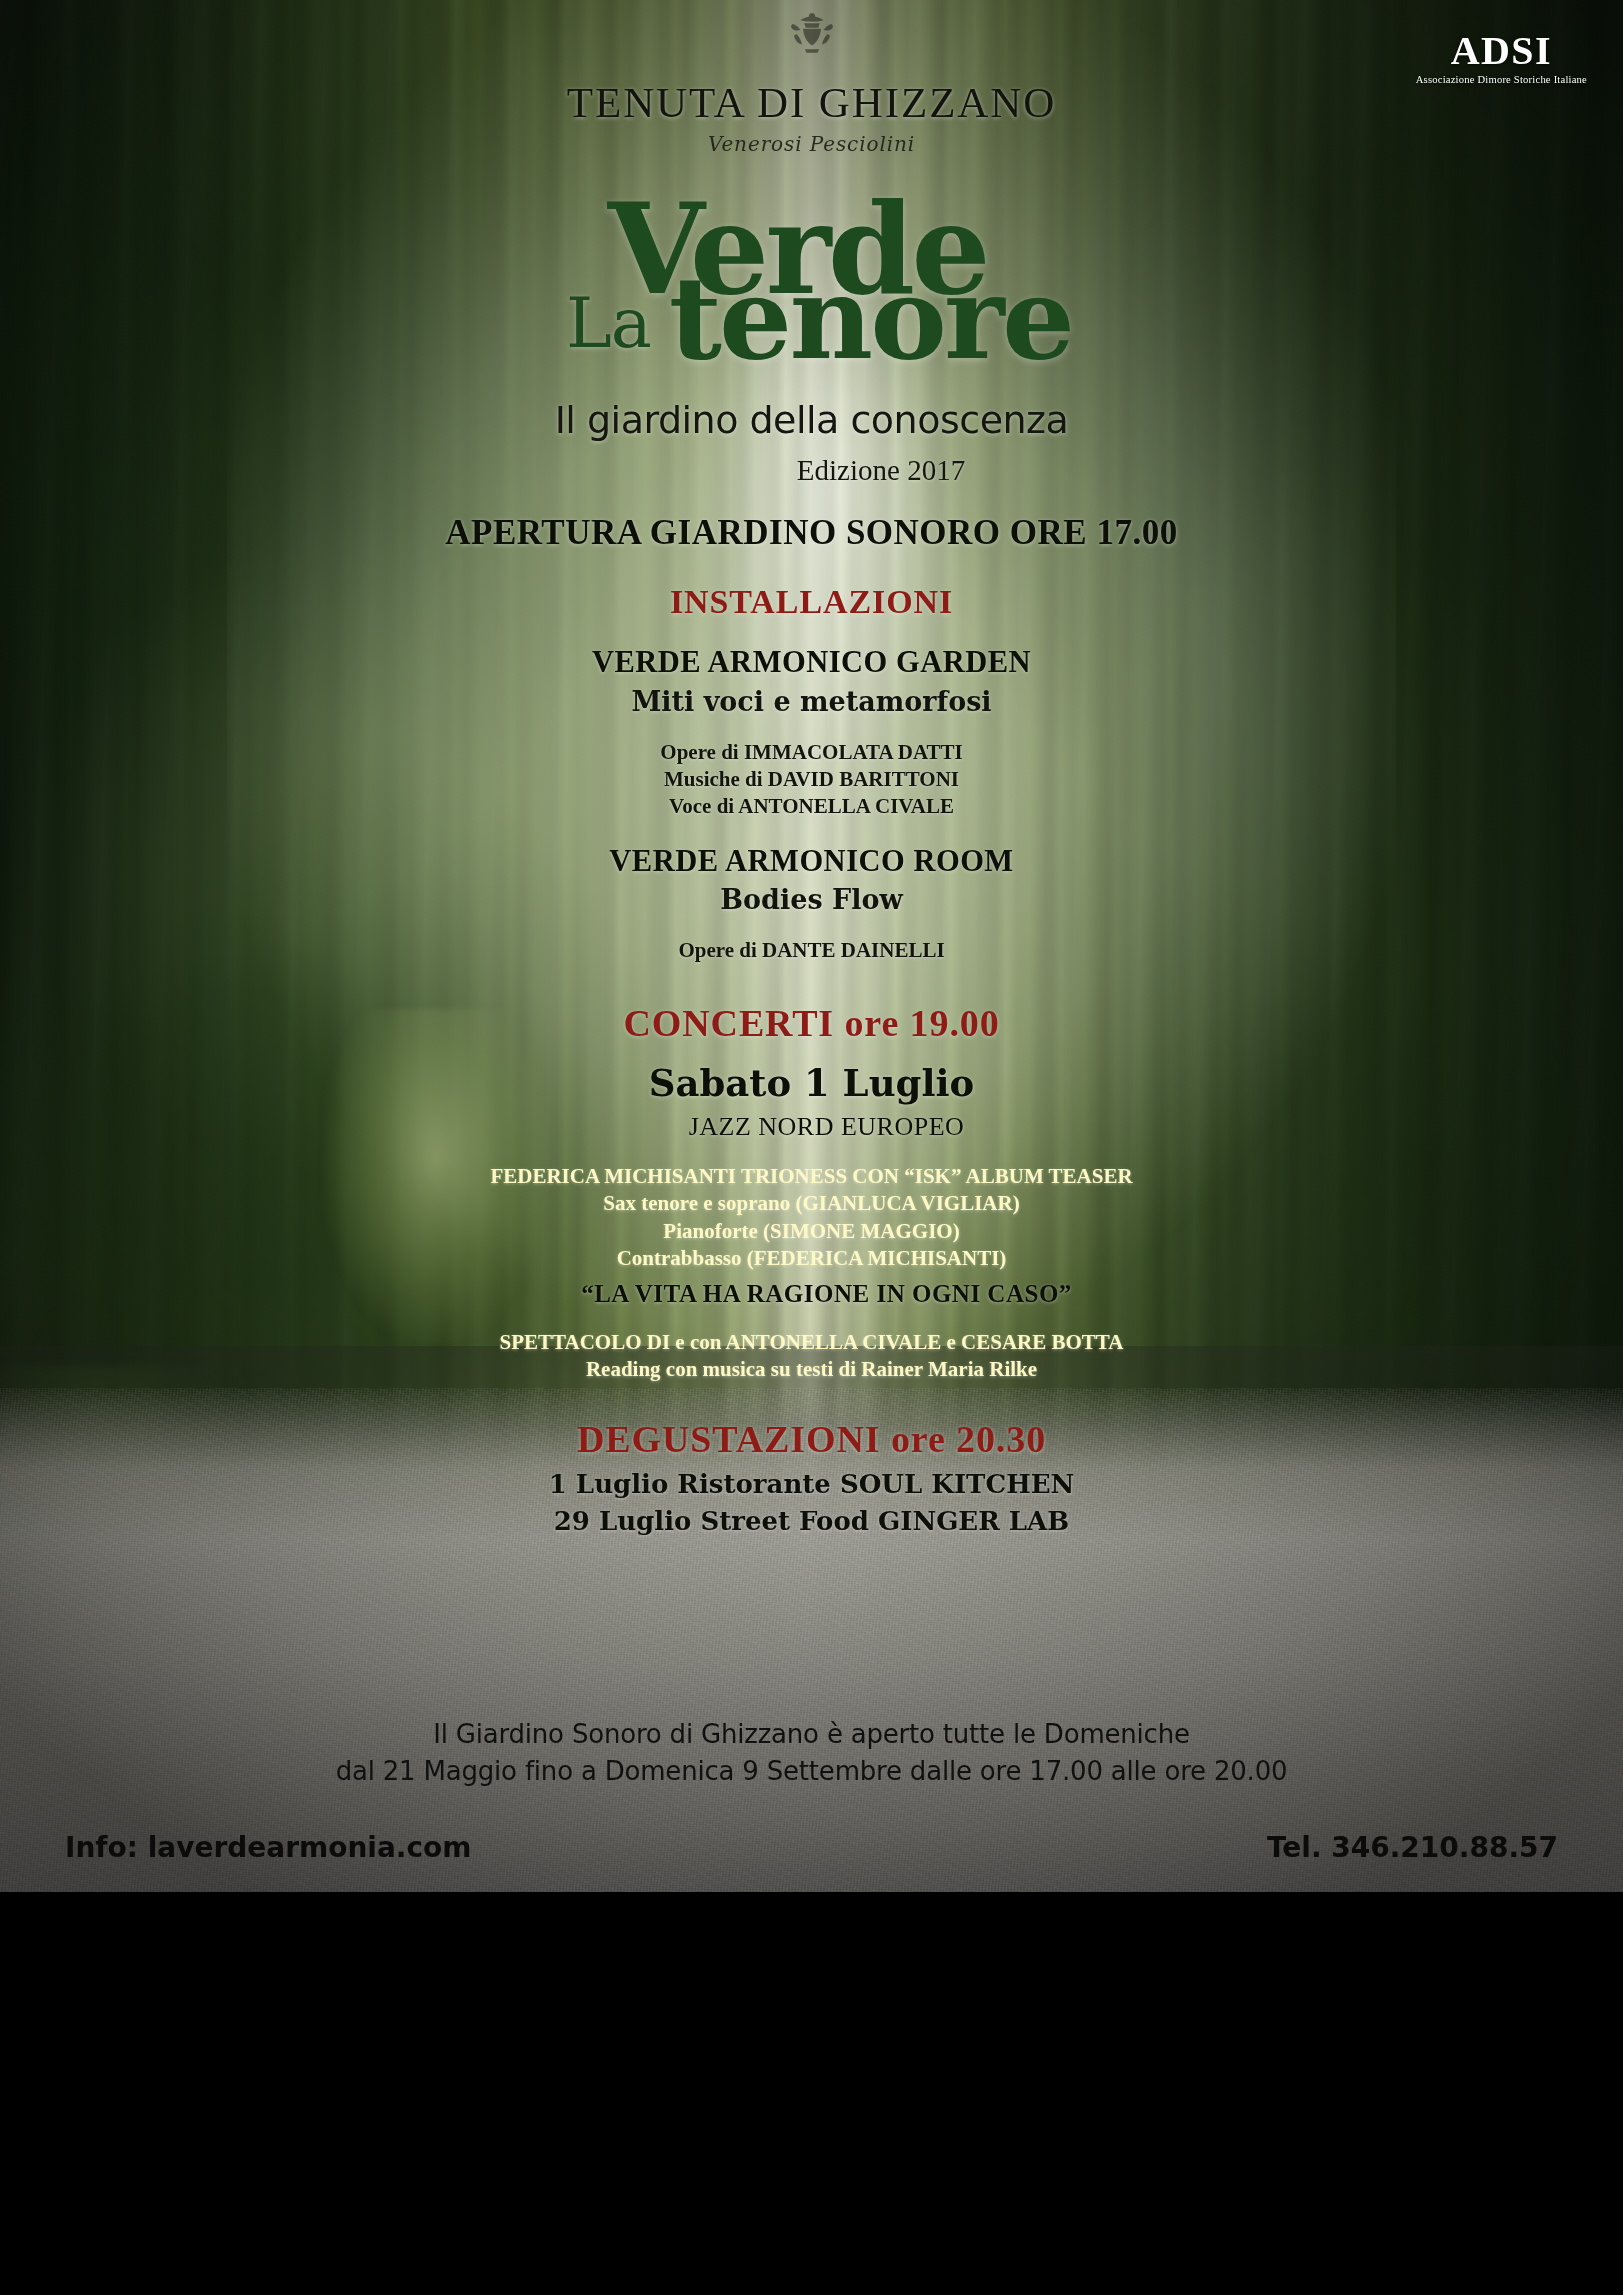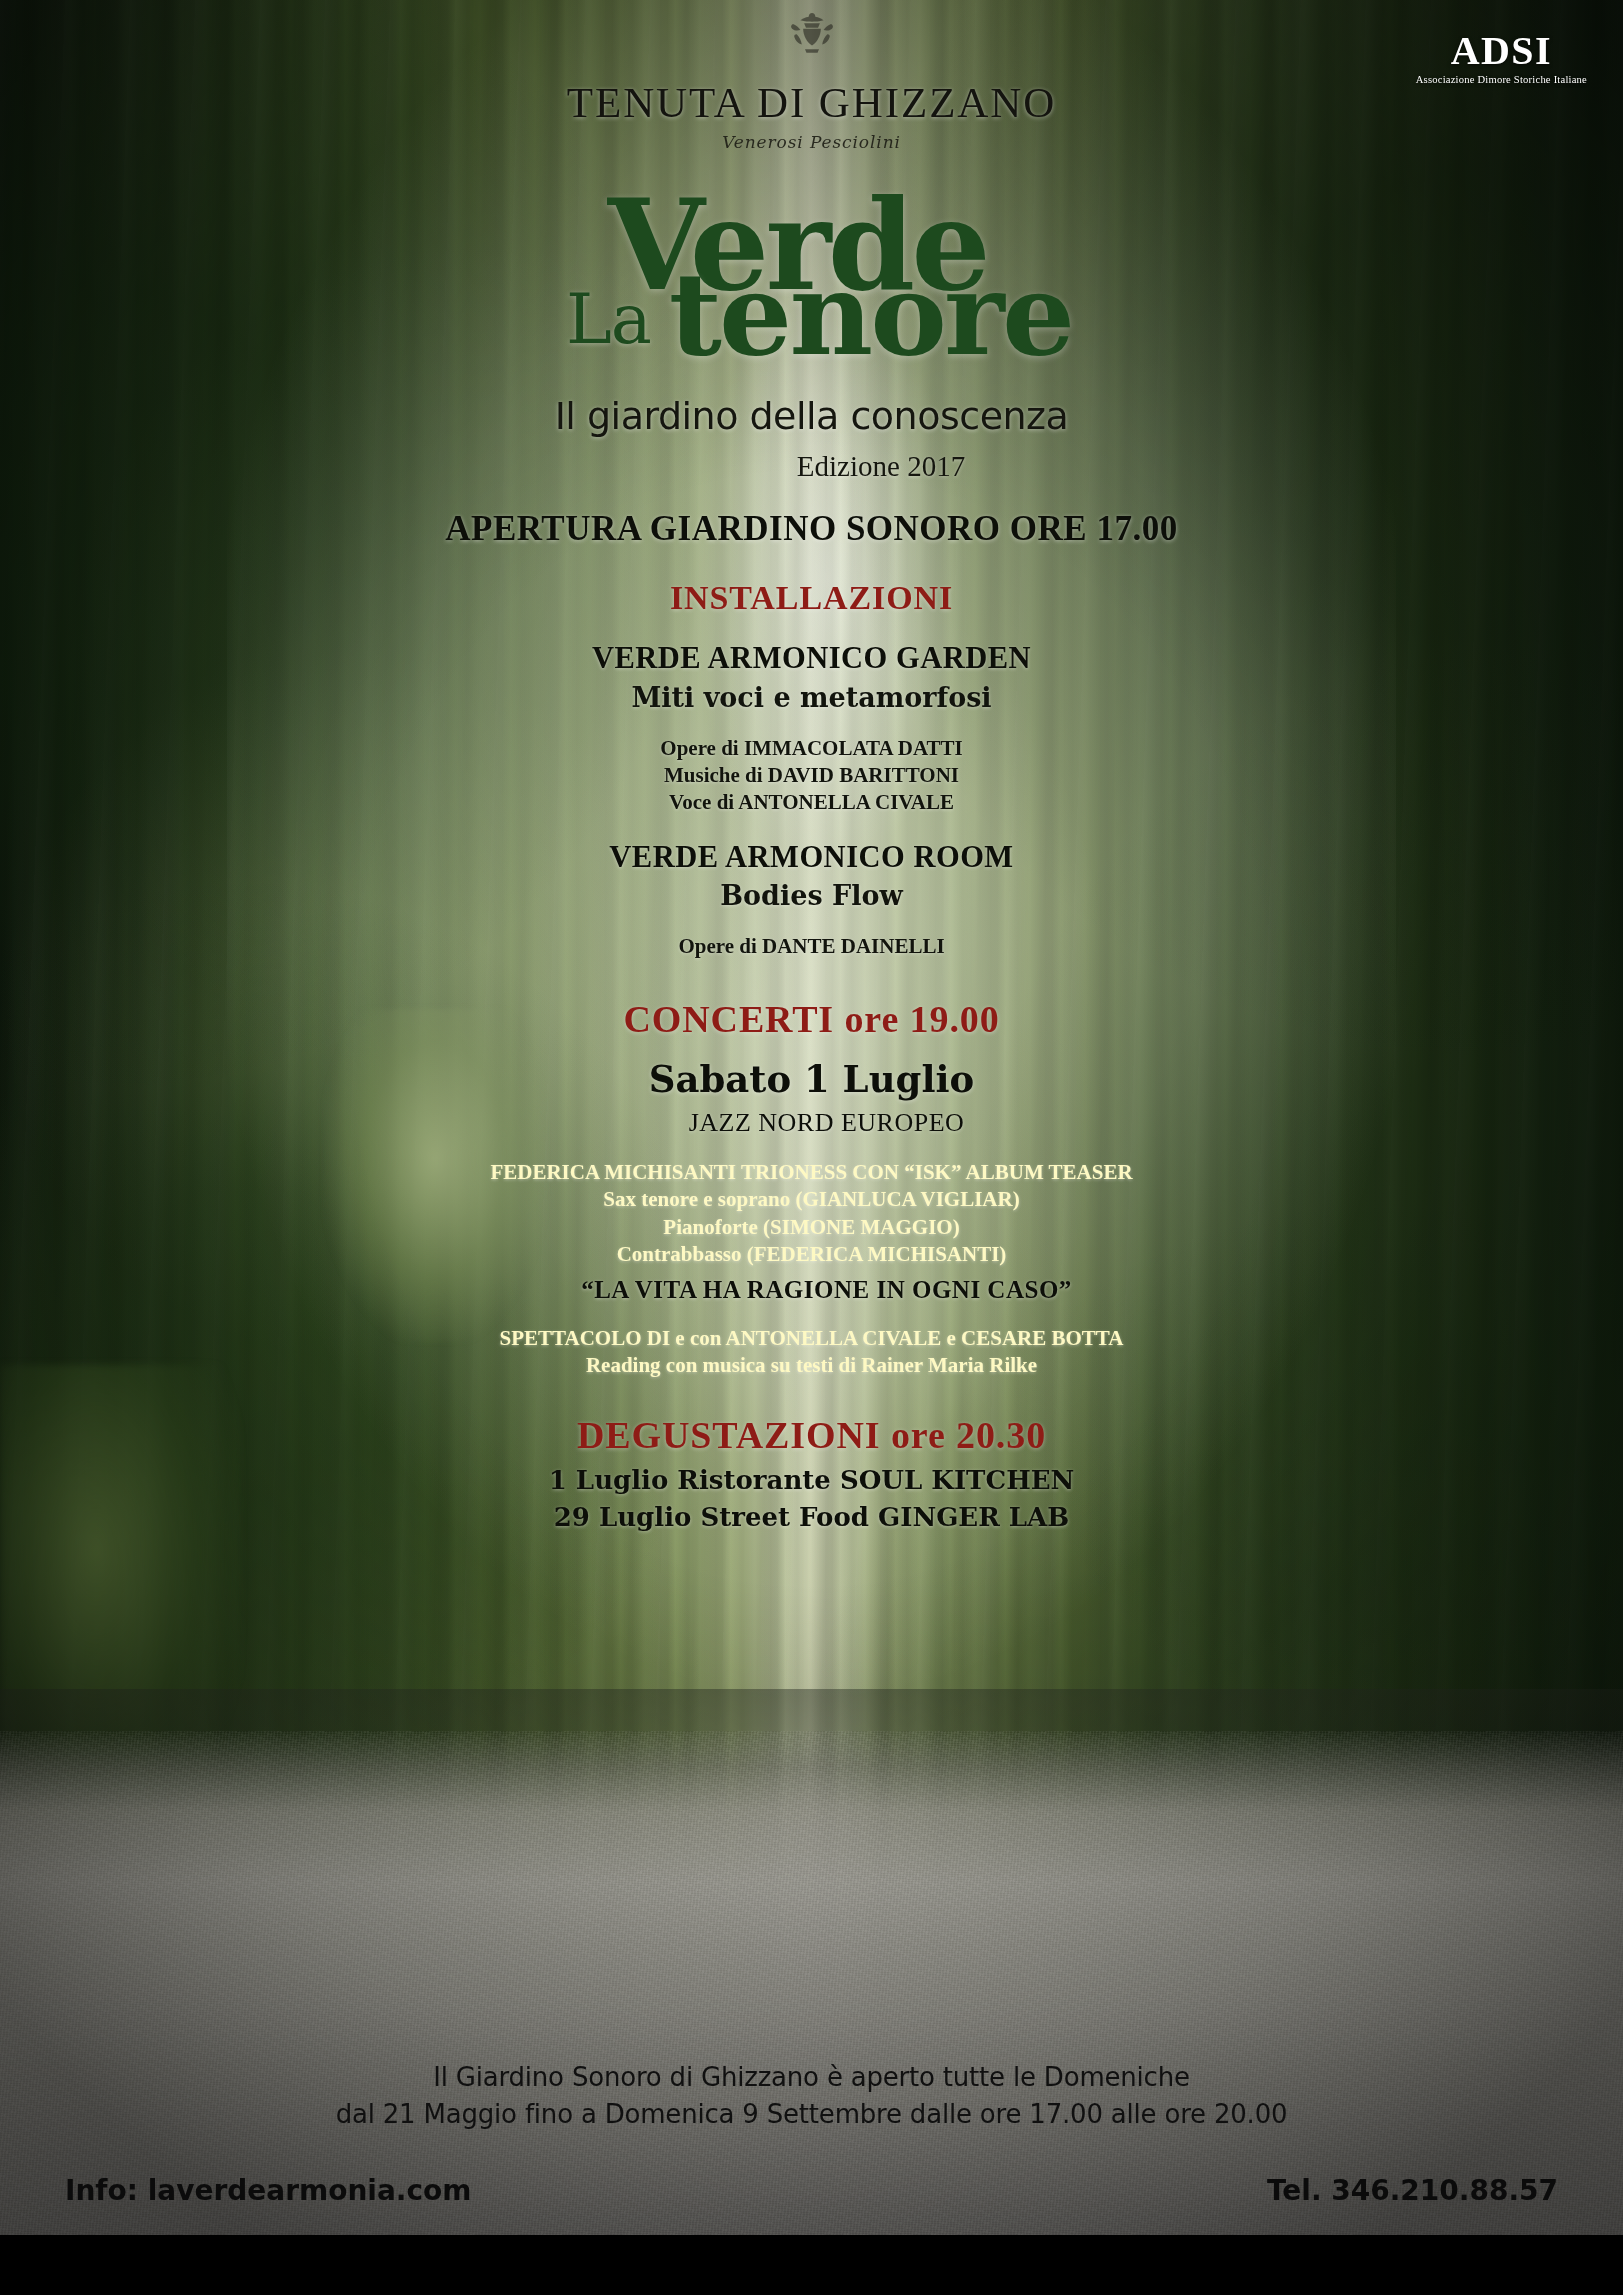--- a/index.html
+++ b/index.html
@@ -4,21 +4,21 @@
 <title>La Verde Armonia — Poster</title>
 <style>
   html, body {
     margin: 0;
     padding: 0;
     background: #000;
   }
   .poster {
     position: relative;
     width: 1623px;
-    height: 2235px;
+    height: 1892px;
     overflow: hidden;
     font-family: "Liberation Serif", serif;
     color: #111;
     background: #2d4428;
   }
 
   
   .bg {
     position: absolute;
     inset: 0;
@@ -164,21 +164,21 @@
     padding-top: 78px;
     font-family: "Liberation Serif", serif;
     font-size: 43px;
     letter-spacing: 1.9px;
     color: #14140f;
     text-shadow: 0 0.9px 4.6px rgba(255,255,255,.45);
   }
   .estate-sub {
     font-family: "DejaVu Serif", serif;
     font-style: italic;
-    font-size: 17px;
+    font-size: 20px;
     letter-spacing: 0.9px;
     color: #1d1d15;
     margin-top: 4.6px;
     opacity: .9;
   }
 
   .logotype {
     position: relative;
     height: 259px;
     margin-top: 3.7px;

